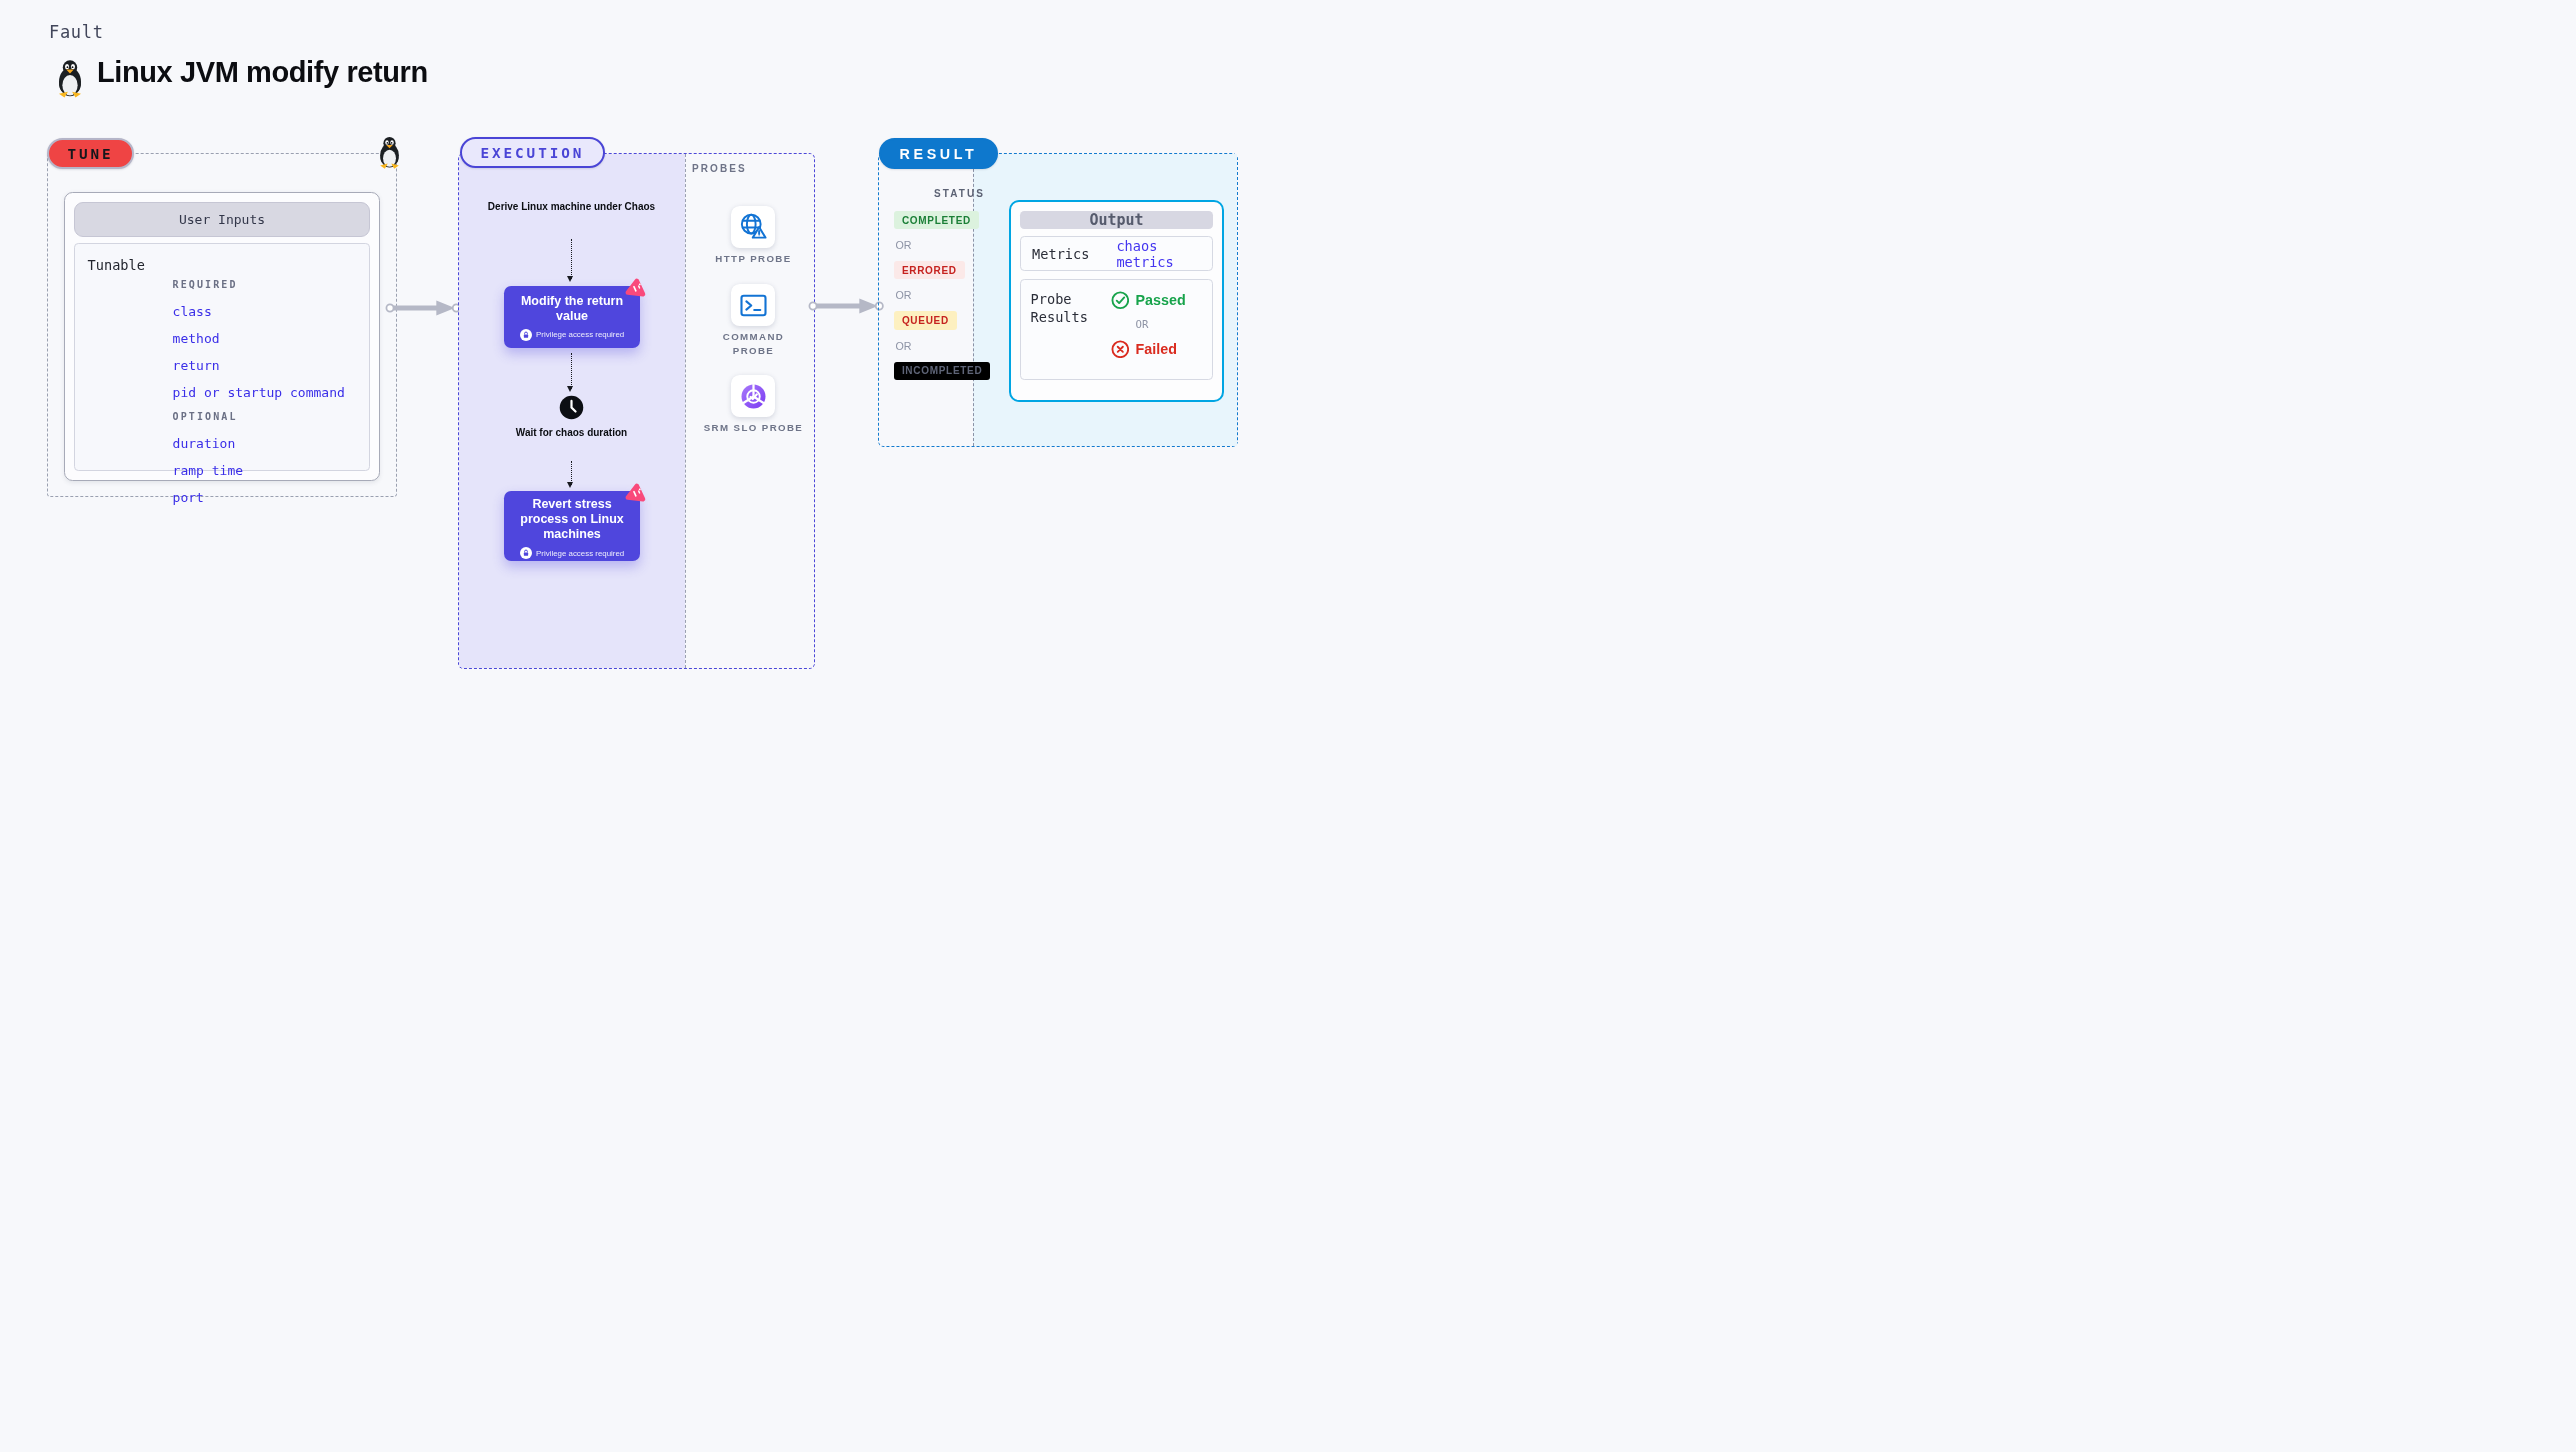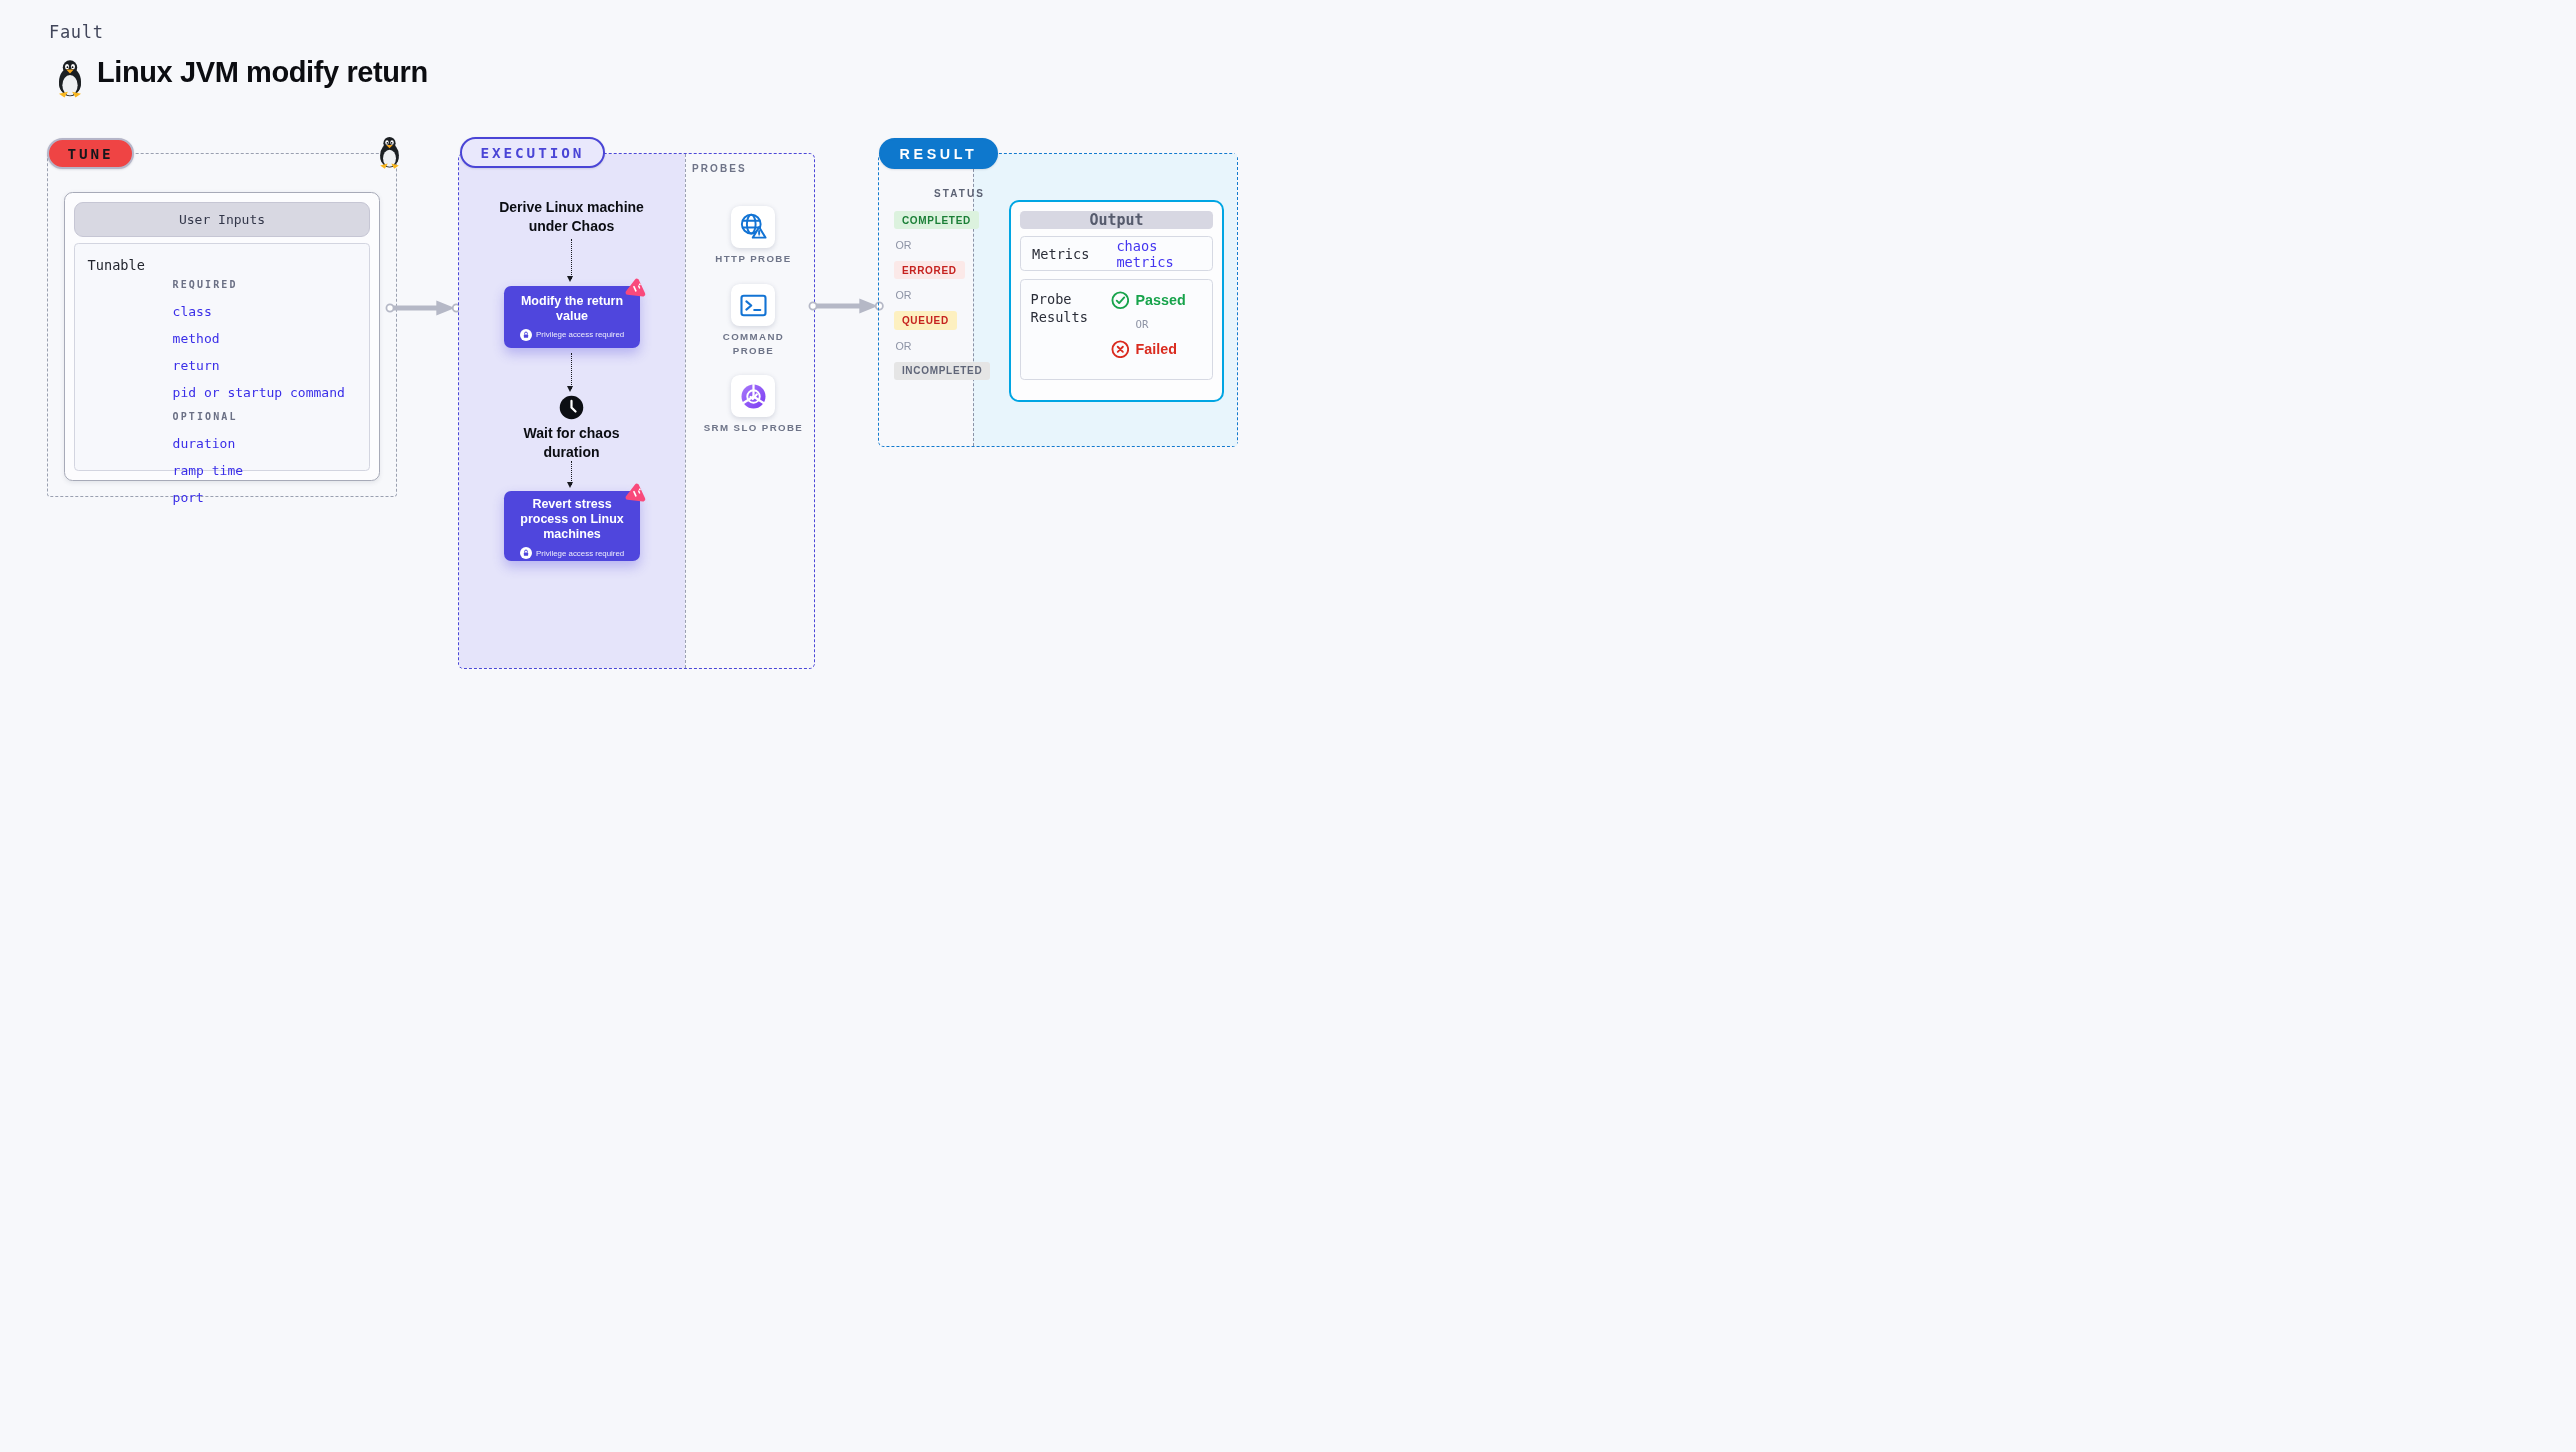--- a/index.html
+++ b/index.html
@@ -41,21 +41,21 @@
   .param-head{font-size:10px;font-weight:bold;letter-spacing:2.1px;color:#6b7085;margin:2.9px 0 1.4px;}
   .param-head.opt{margin-top:11.5px;}
   .param-link{font-size:13px;color:#3a2ee8;margin-top:12px;cursor:pointer;white-space:nowrap;}
 
   
   .harrow{width:77px;height:20px;}
   .vconn{border-left:1.8px dotted #181a20;width:0;}
   .vconn::after{content:"";position:absolute;left:-4.7px;bottom:-6.4px;border:3.9px solid transparent;border-top:6.4px solid #181a20;}
 
   
-  .flow-title{font-size:14px;line-height:18.6px;font-weight:bold;color:#0b0d12;text-align:center;}
+  .flow-title{font-size:10px;line-height:18.6px;font-weight:bold;color:#0b0d12;text-align:center;}
   .step-box{background:#4f46dd;border-radius:7.2px;color:#fff;text-align:center;
             box-shadow:0 5.7px 11.5px rgba(79,70,221,.30);padding-top:7.9px;box-sizing:border-box;}
   .step-box .step-title{font-size:12.5px;line-height:15px;font-weight:bold;padding:0 8.6px;}
   .lock-row{display:flex;align-items:center;justify-content:center;gap:4.3px;margin-top:5px;}
   .lock-row span{font-size:7.9px;color:#eeeefc;}
   .chaos-badge{position:absolute;right:-7.2px;top:-9.3px;width:22px;height:22px;transform:rotate(6deg);}
 
   
   .probes-label{left:692px;top:163px;font-size:10px;font-weight:bold;letter-spacing:2.1px;color:#6e7387;}
   .probe-card{left:731px;width:44px;height:42px;background:#ffffff;border-radius:8.6px;
@@ -263,21 +263,21 @@
   <div class="abs pill pill-result">RESULT</div>
 
   <div class="abs status-label">STATUS</div>
   <div class="abs status-col">
     <div class="badge" style="color: rgb(27, 127, 55); background-color: rgb(220, 242, 222);">COMPLETED</div>
     <div class="or-txt">OR</div>
     <div class="badge" style="color: rgb(197, 34, 31); background-color: rgb(251, 233, 232);">ERRORED</div>
     <div class="or-txt">OR</div>
     <div class="badge" style="color: rgb(197, 34, 31); background-color: rgb(253, 240, 192);">QUEUED</div>
     <div class="or-txt">OR</div>
-    <div class="badge" style="color: rgb(95, 101, 120); background-color: #e5e5e5;">INCOMPLETED</div>
+    <div class="badge" style="color: rgb(95, 101, 120); background-color: #000000;">INCOMPLETED</div>
   </div>
 
   <div class="abs output-box">
     <div class="output-header mono">Output</div>
 
     <div class="output-row metrics-row">
       <span class="metrics-label mono">Metrics</span>
       <span class="metrics-link mono">chaos metrics</span>
     </div>
 

